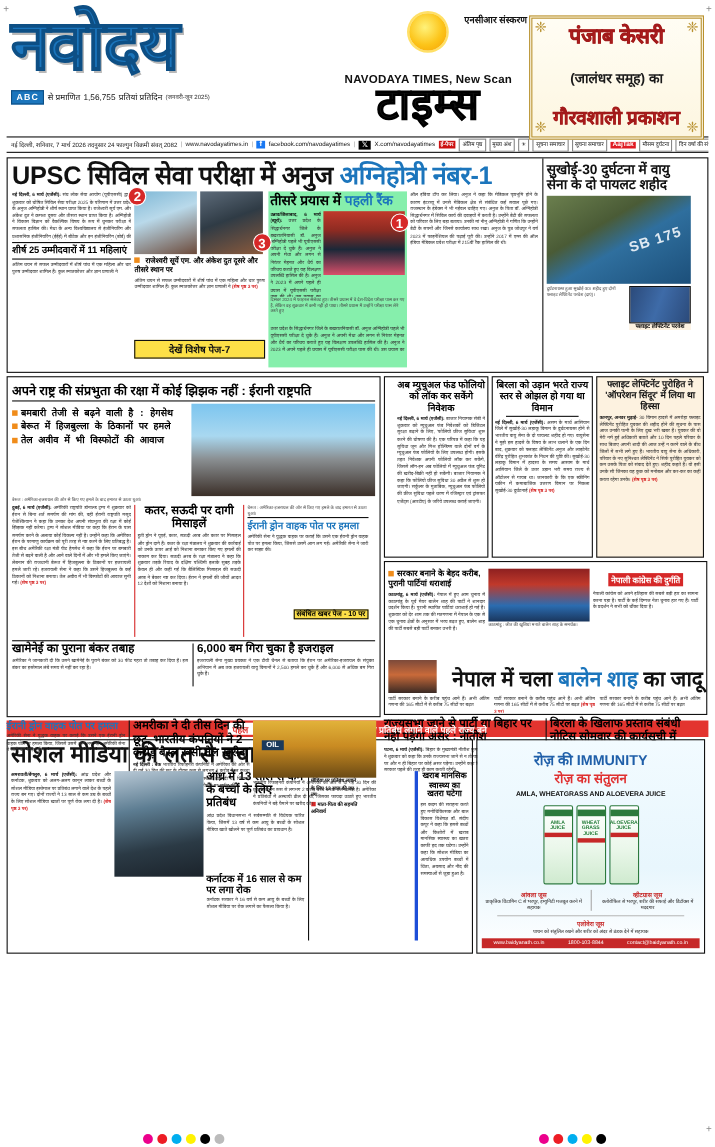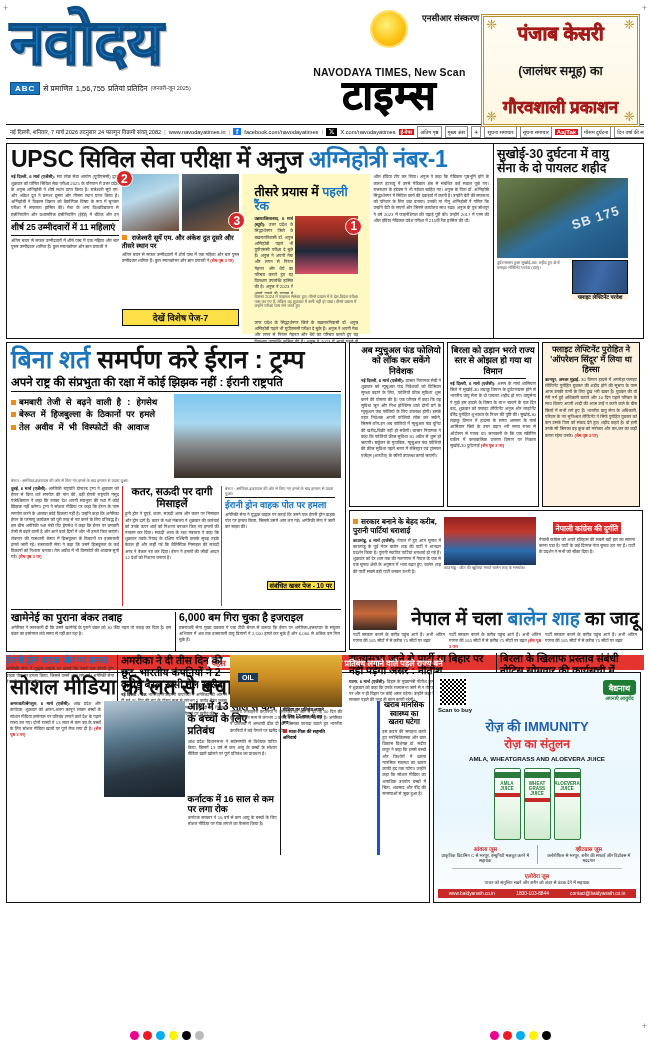--- a/index.html
+++ b/index.html
@@ -169,21 +169,21 @@
     margin: 2px 0; padding: 2px 0; font-size: 8.5px; font-weight: bold; line-height:1.15;
   }
   .col-b { width: 120px; position: relative; }
   .two-photos { display:flex; gap:3px; }
   .two-photos .photo { width: 57px; height: 57px; }
   .subcap { font-size: 6.6px; font-weight:bold; line-height:1.2; margin-top:3px; }
   .see-page {
     background:#fde047; border:1px solid #111; font-size:9px; font-weight:bold;
     text-align:center; padding:1px 2px; margin-top:3px; color:#111;
   }
-  .col-c { width: 128px; background:#fef9c3; padding:12px; }
+  .col-c { width: 128px; background:#86efac; padding:2px; }
   .col-c-hl { font-size: 12.5px; font-weight:bold; line-height:1.1; }
   .col-c-hl .hl-blue { color:#1b75bc; }
   .col-d { width: 118px; }
 
   .lead-right { width: 138px; border-left: 1.5px solid #111; padding: 3px; }
   .sukhoi-hl { font-size: 12.5px; line-height:1.12; }
 
   
   .iran {
     margin: 3px 6px 0 6px; display: flex; height: 310px;
@@ -399,24 +399,20 @@
           <div class="photo" style="height:34px;background:linear-gradient(110deg,#2b4a7a 0%,#3e6ba8 48%,#2b4a7a 100%);border:1px solid #111;"></div>
           <div style="font-size:5.4px;font-weight:bold;text-align:center;background:#fdf2e0;line-height:1.15;">फ्लाइट लेफ्टिनेंट परवेश</div>
         </div>
       </div>
     </div>
   </div>
 
   <div class="iran">
 
     <div class="iran-left">
-      <div class="hl iran-hl">
-        <span class="hl-blue">बिना शर्त</span>
-        <span>समर्पण करे ईरान : ट्रम्प</span>
-      </div>
       <div class="iran-sub">अपने राष्ट्र की संप्रभुता की रक्षा में कोई झिझक नहीं : ईरानी राष्ट्रपति</div>
 
       <div class="iran-mid">
         <div style="width:160px;font-family:Liberation Mono, monospace;">
           <div class="iran-bullets">
             <div>
               <span class="bullet-sq"></span><span>बमबारी तेजी से बढ़ने वाली है : हेगसेथ</span>
             </div>
             <div>
               <span class="bullet-sq"></span><span>बेरूत में हिजबुल्ला के ठिकानों पर हमले</span>
@@ -633,30 +629,20 @@
         </div>
 
         <div style="width:56px;border-left:3px solid #1d4ed8;padding-left:2px;margin-left:47px;">
           <div class="mini-hl2" style="text-align:center;font-size:7.4px;">खराब मानसिक स्वास्थ्य का खतरा घटेगा</div>
           <div class="body-text" style="height:112px;margin-top:2px;"><span>इस कदम की सराहना करते हुए मनोचिकित्सक और बाल विकास विशेषज्ञ डॉ. संदीप कपूर ने कहा कि इससे बच्चों और किशोरों में खराब मानसिक स्वास्थ्य का खतरा काफी हद तक घटेगा। उन्होंने कहा कि सोशल मीडिया का अत्यधिक उपयोग बच्चों में चिंता, अवसाद और नींद की समस्याओं से जुड़ा हुआ है।</span></div>
         </div>
       </div>
     </div>
 
     <div class="ad">
-      <div style="display:flex;justify-content:space-between;align-items:flex-start;">
-        <div>
-          <div class="qr"></div>
-          <div class="scan-label">Scan to buy</div>
-        </div>
-        <div style="text-align:center;">
-          <span class="ad-logo">बैद्यनाथ</span>
-          <div style="font-size:5px;color:#1f7a34;font-weight:bold;">अपनाएँ आयुर्वेद</div>
-        </div>
-      </div>
 
       <div class="ad-hl1" style="margin-top:4px;">रोज़ की IMMUNITY</div>
       <div class="ad-hl2">रोज़ का संतुलन</div>
       <div class="ad-sub" style="margin-top:3px;">AMLA, WHEATGRASS AND ALOEVERA JUICE</div>
 
       <div style="display:flex;gap:3px;justify-content:center;margin-top:5px;">
         <div class="pack">
           <div class="cap-top"></div>
           <div>AMLA</div>
           <div>JUICE</div>

